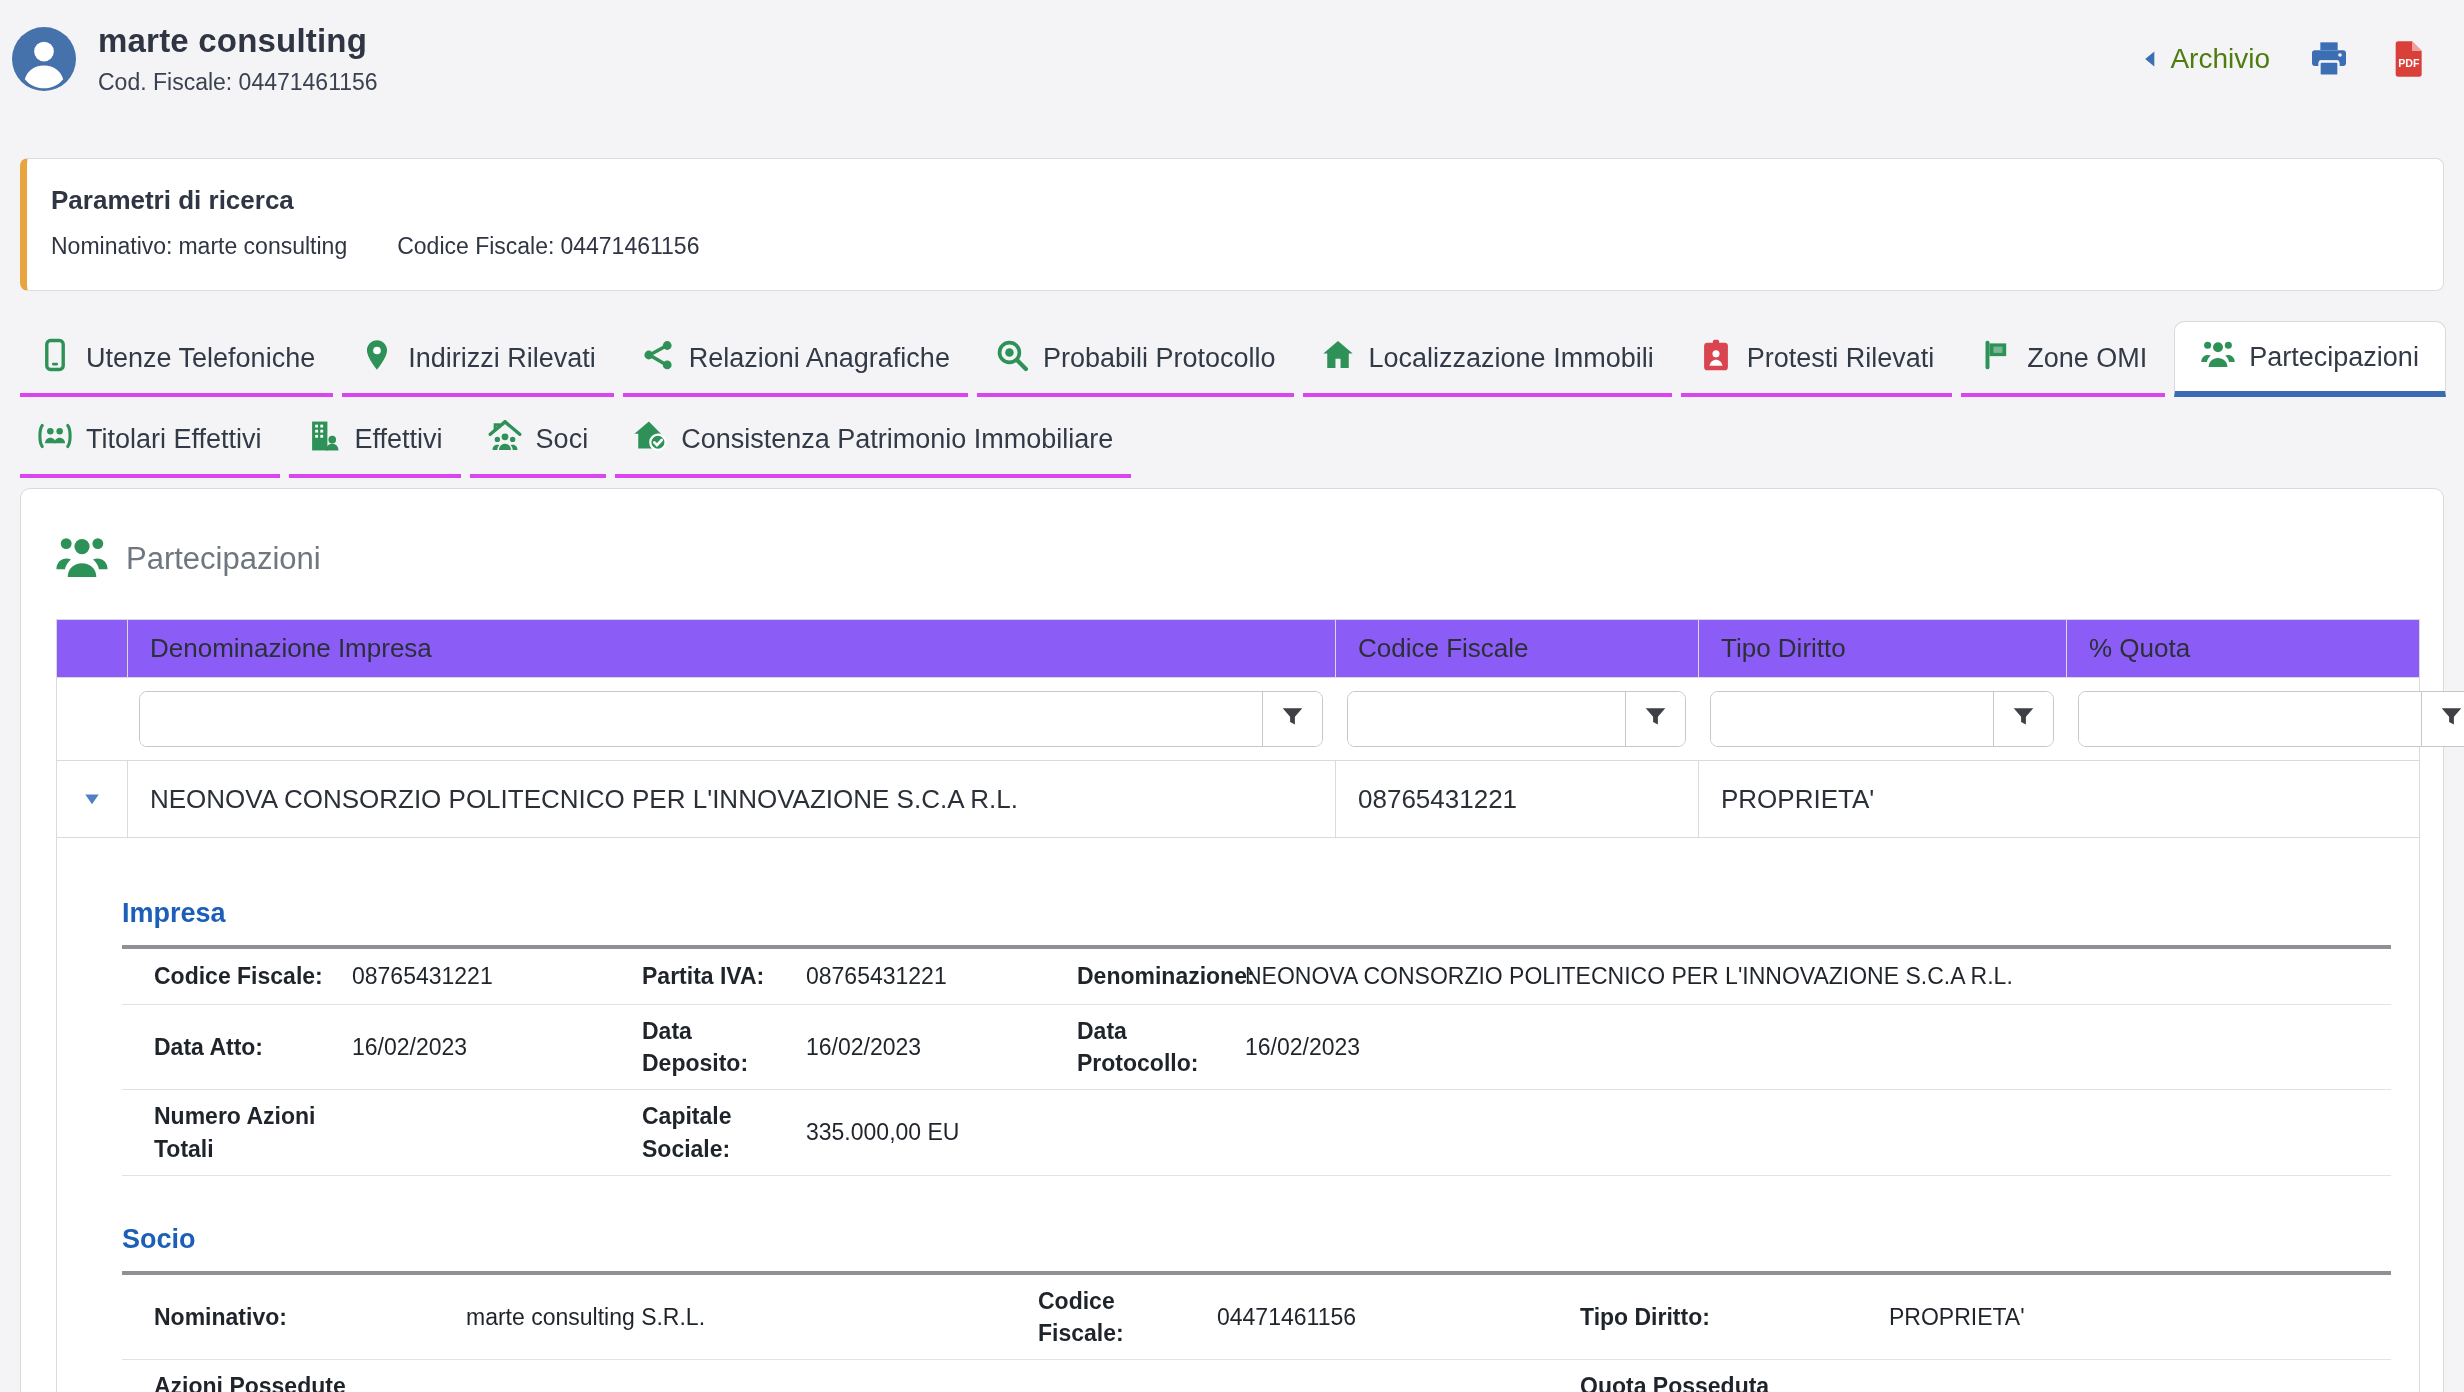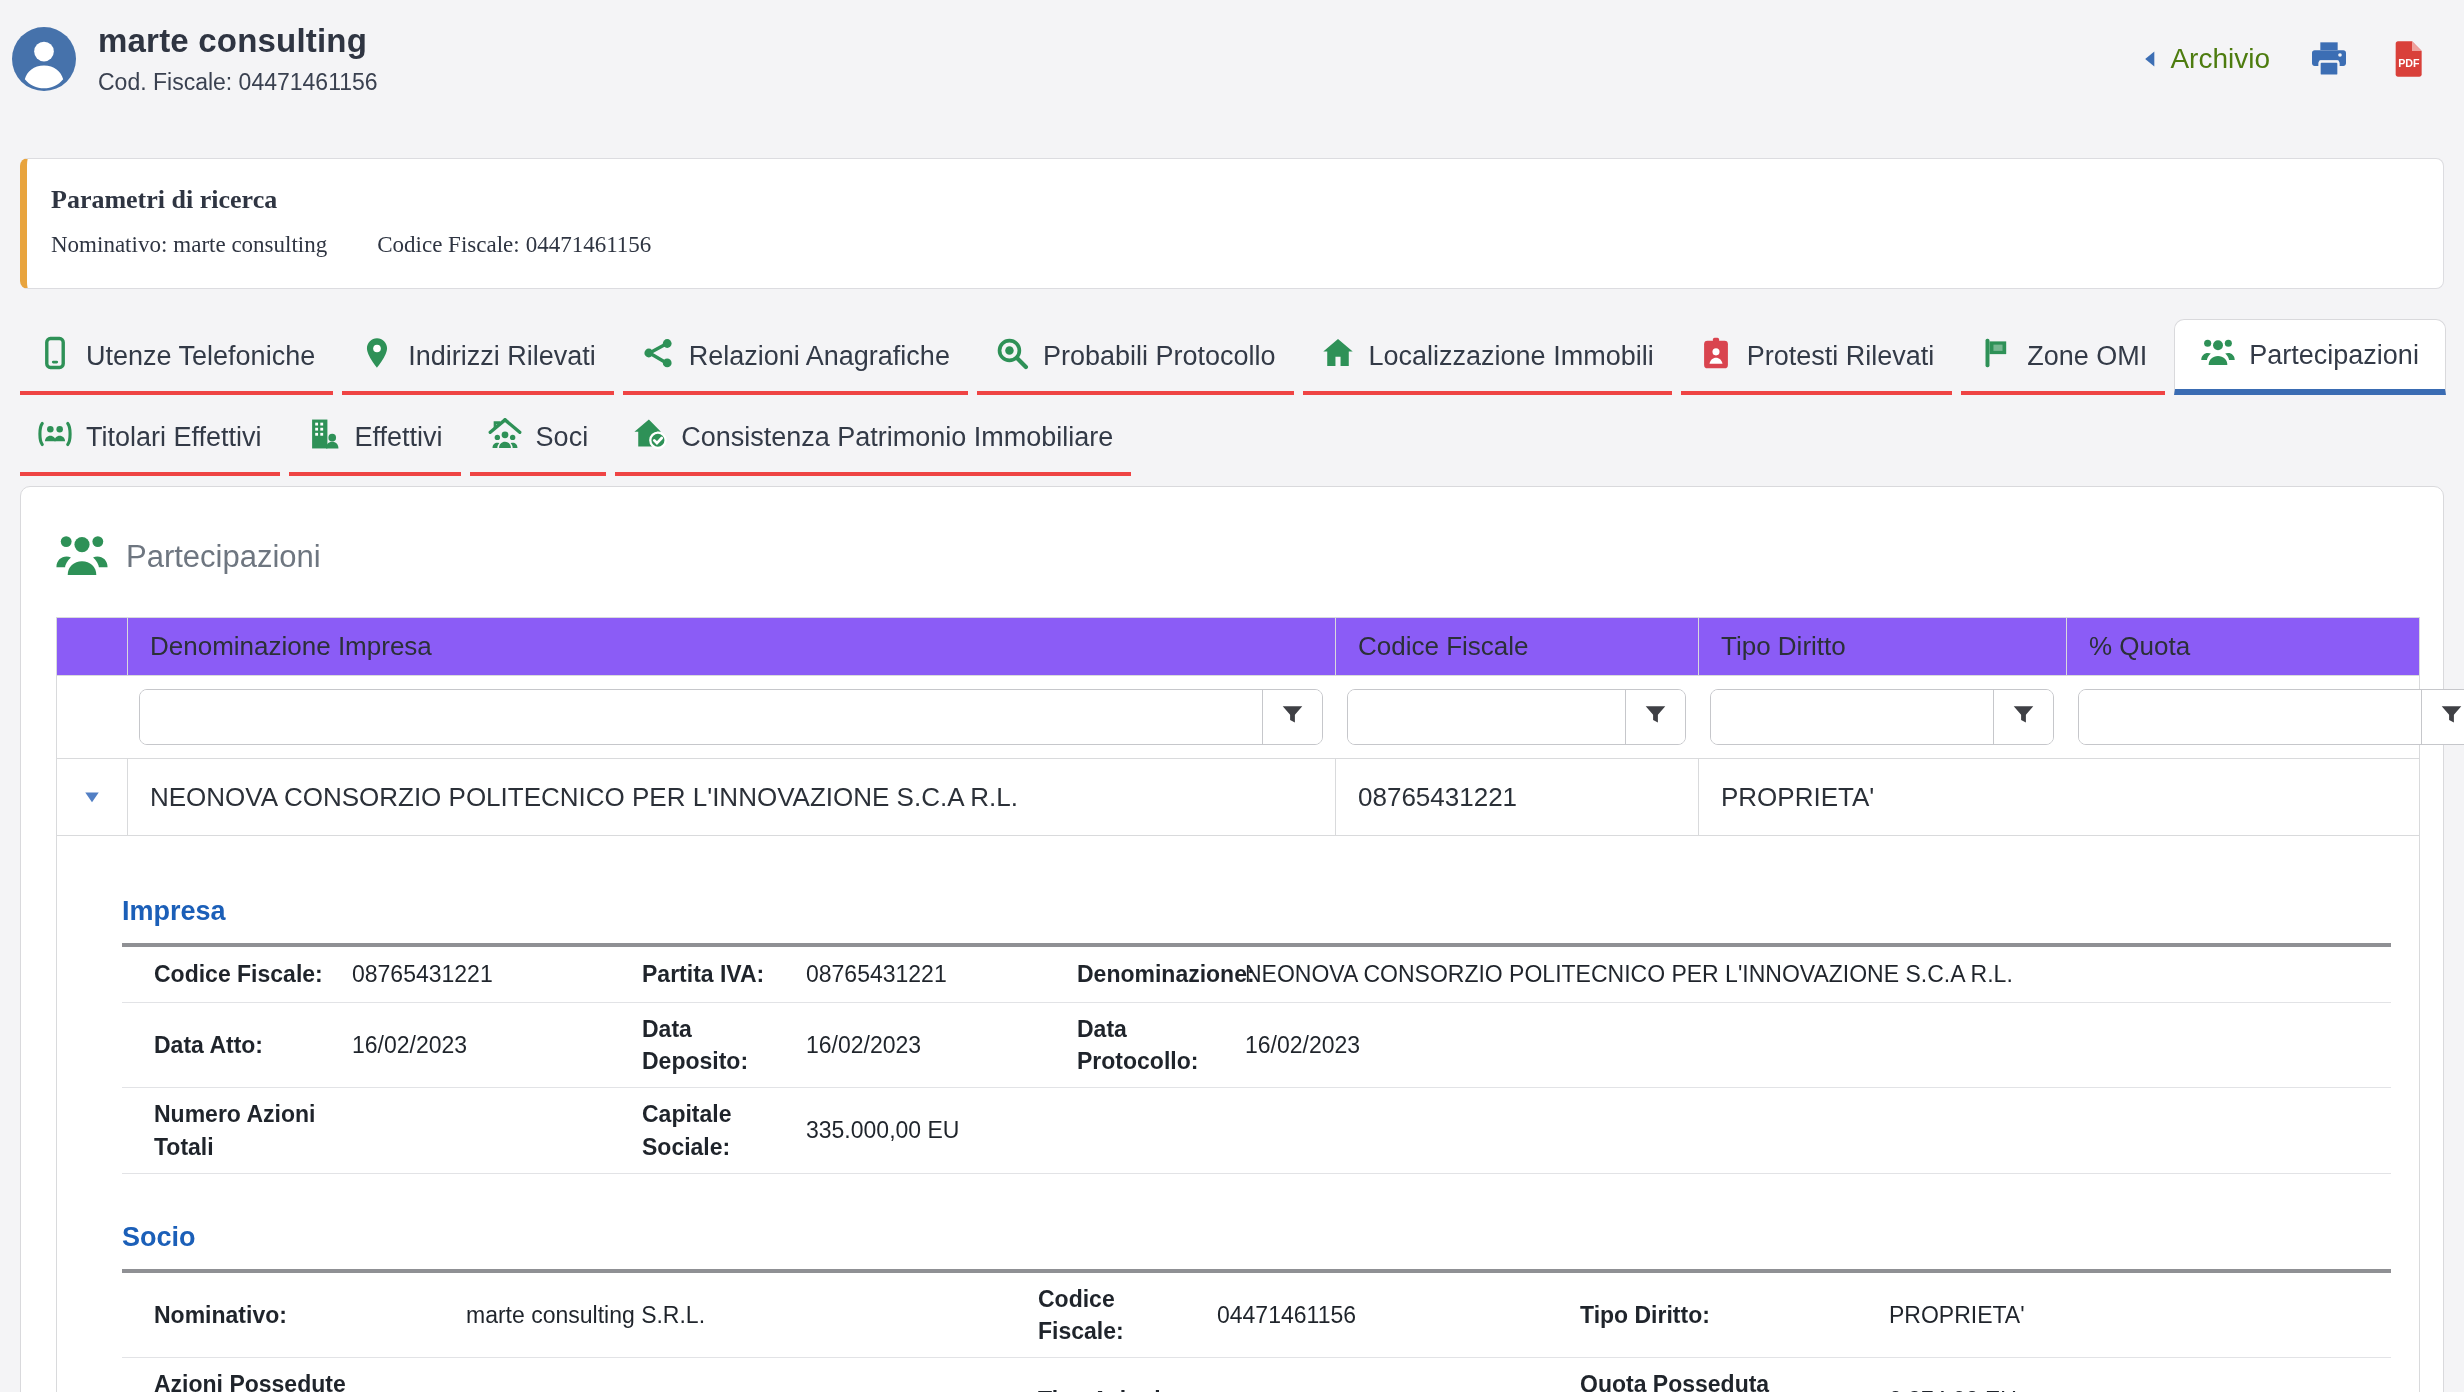--- a/index.html
+++ b/index.html
@@ -17,33 +17,33 @@
   .header-sub { font-size:23px; color:#3a4150; margin-top:9px; }
   .header-actions { margin-left:auto; display:flex; align-items:center; gap:38px; }
   .archive-link { display:flex; align-items:center; gap:9px; color:#4d7c0f; font-size:28px; cursor:pointer; text-decoration:none; }
   .icon-btn { width:42px; height:42px; display:flex; align-items:center; justify-content:center; cursor:pointer; }
   .icon-btn svg { width:40px; height:40px; }
 
   
   .params-card {
     margin:52px 20px 0 20px; background:#fff;
     border:1px solid #dcdce0; border-left:7px solid #e8a43e;
-    border-radius:8px; padding:26px 22px 30px 24px;font-family:Liberation Serif, serif;
+    border-radius:8px; padding:26px 22px 30px 24px;
   }
   .params-title { font-size:26px; font-weight:bold; color:#2f3542; }
   .params-row { margin-top:17px; display:flex; gap:44px; font-size:23px; color:#2f3542; }
   .params-pair span { margin-right:6px; }
 
   
   .tabs-row { display:flex; align-items:flex-end; padding-left:20px; gap:9px; }
   .tabs-row1 { margin-top:30px; }
   .tabs-row2 { margin-top:8px;padding-left:20px; }
   .tab {
     display:flex; align-items:center; gap:14px; padding:14px 18px;
-    border-bottom:4px solid #ef4444; font-size:27px; color:#333a47;
+    border-bottom:4px solid #d946ef; font-size:27px; color:#333a47;
     cursor:pointer; white-space:nowrap;
   }
   .tab svg { width:34px; height:34px; flex:0 0 auto; }
   .tab.active {
     background:#fff; border:1px solid #d9d9dc; border-bottom:6px solid #3a6cb3;
     border-radius:10px 10px 0 0; padding:15px 26px 13px 26px;
   }
 
   
   .main-card {

